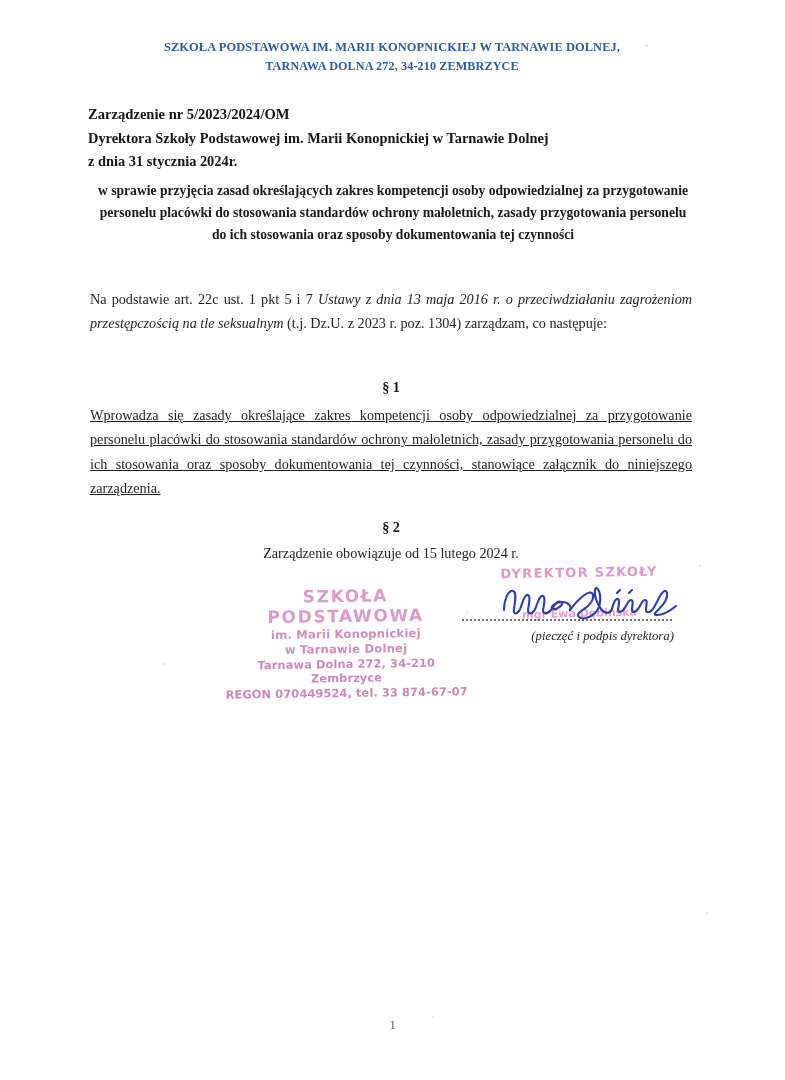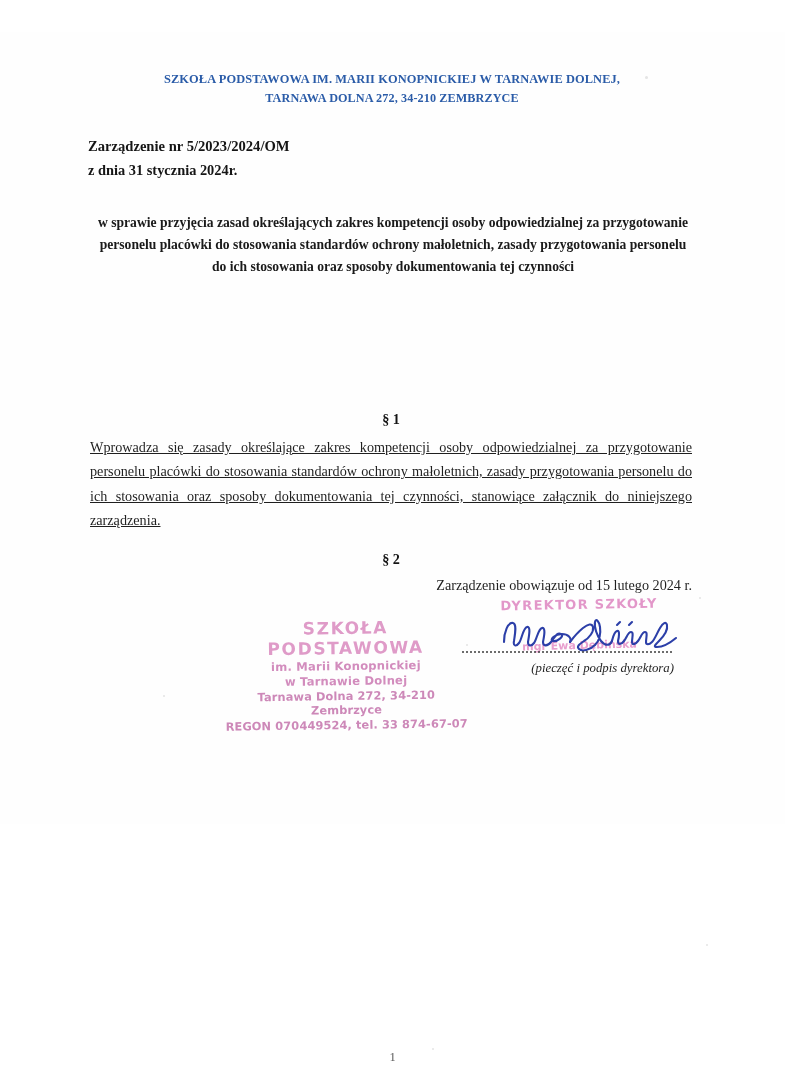--- a/index.html
+++ b/index.html
@@ -15,21 +15,20 @@
     color: #1c1c1c;
     overflow: hidden;
   }
 
   .page {
     position: absolute;
     left: 0; top: 0;
     width: 785px;
     height: 792px;
     background: #fefefe;
-    margin-top: 32px;
   }
 
   
   .school-header {
     position: absolute;
     left: 92px;
     top: 38px;
     width: 600px;
     text-align: center;
     color: #2b5ca8;
@@ -87,21 +86,21 @@
     width: 602px;
     left: 90px;
     text-align: center;
     font-weight: bold;
     font-size: 14.2px;
     color: #141414;
   }
   #sec1-mark { top: 379px; }
   #sec1-body { top: 403px; text-decoration: underline; }
   #sec2-mark { top: 519px; }
-  #sec2-body { top: 541px; text-align: right; }
+  #sec2-body { top: 541px; text-align: center; }
 
   
   .school-stamp {
     position: absolute;
     left: 222px;
     top: 586px;
     width: 248px;
     text-align: center;
     color: #d98ec0;
     font-family: "DejaVu Sans", sans-serif;
@@ -215,25 +214,29 @@
   <div class="speck" style="left:432px;top:1016px;width:2px;height:2px;"></div>
   <div class="speck" style="left:706px;top:912px;width:2px;height:2px;"></div>
 
   <div class="school-header">
     <div class="line1">SZKOŁA PODSTAWOWA IM. MARII KONOPNICKIEJ W TARNAWIE DOLNEJ,</div>
     <div class="line2">TARNAWA DOLNA 272, 34-210 ZEMBRZYCE</div>
   </div>
 
   <div class="title-block">
     <div>Zarządzenie nr 5/2023/2024/OM</div>
+    <div class="t-sub">Dyrektora Szkoły Podstawowej im. Marii Konopnickiej w Tarnawie Dolnej</div>
     <div class="t-sub">z dnia 31 stycznia 2024r.</div>
   </div>
 
   <div class="subject-block">w sprawie przyjęcia zasad określających zakres kompetencji osoby odpowiedzialnej za przygotowanie personelu placówki do stosowania standardów ochrony małoletnich, zasady przygotowania personelu do ich stosowania oraz sposoby dokumentowania tej czynności</div>
 
+  <div class="body-para" id="legal-basis">
+    <span>Na podstawie art. 22c ust. 1 pkt 5 i 7 </span><em>Ustawy z dnia 13 maja 2016 r. o przeciwdziałaniu zagrożeniom przestępczością na tle seksualnym</em><span> (t.j. Dz.U. z 2023 r. poz. 1304) zarządzam, co następuje:</span>
+  </div>
 
   <div class="section-mark" id="sec1-mark">§ 1</div>
   <div class="body-para" id="sec1-body">Wprowadza się zasady określające zakres kompetencji osoby odpowiedzialnej za przygotowanie personelu placówki do stosowania standardów ochrony małoletnich, zasady przygotowania personelu do ich stosowania oraz sposoby dokumentowania tej czynności, stanowiące załącznik do niniejszego zarządzenia.</div>
 
   <div class="section-mark" id="sec2-mark">§ 2</div>
   <div class="body-para" id="sec2-body">Zarządzenie obowiązuje od 15 lutego 2024 r.</div>
 
   <div class="school-stamp">
     <div class="s1">SZKOŁA PODSTAWOWA</div>
     <div class="s2">im. Marii Konopnickiej</div>

